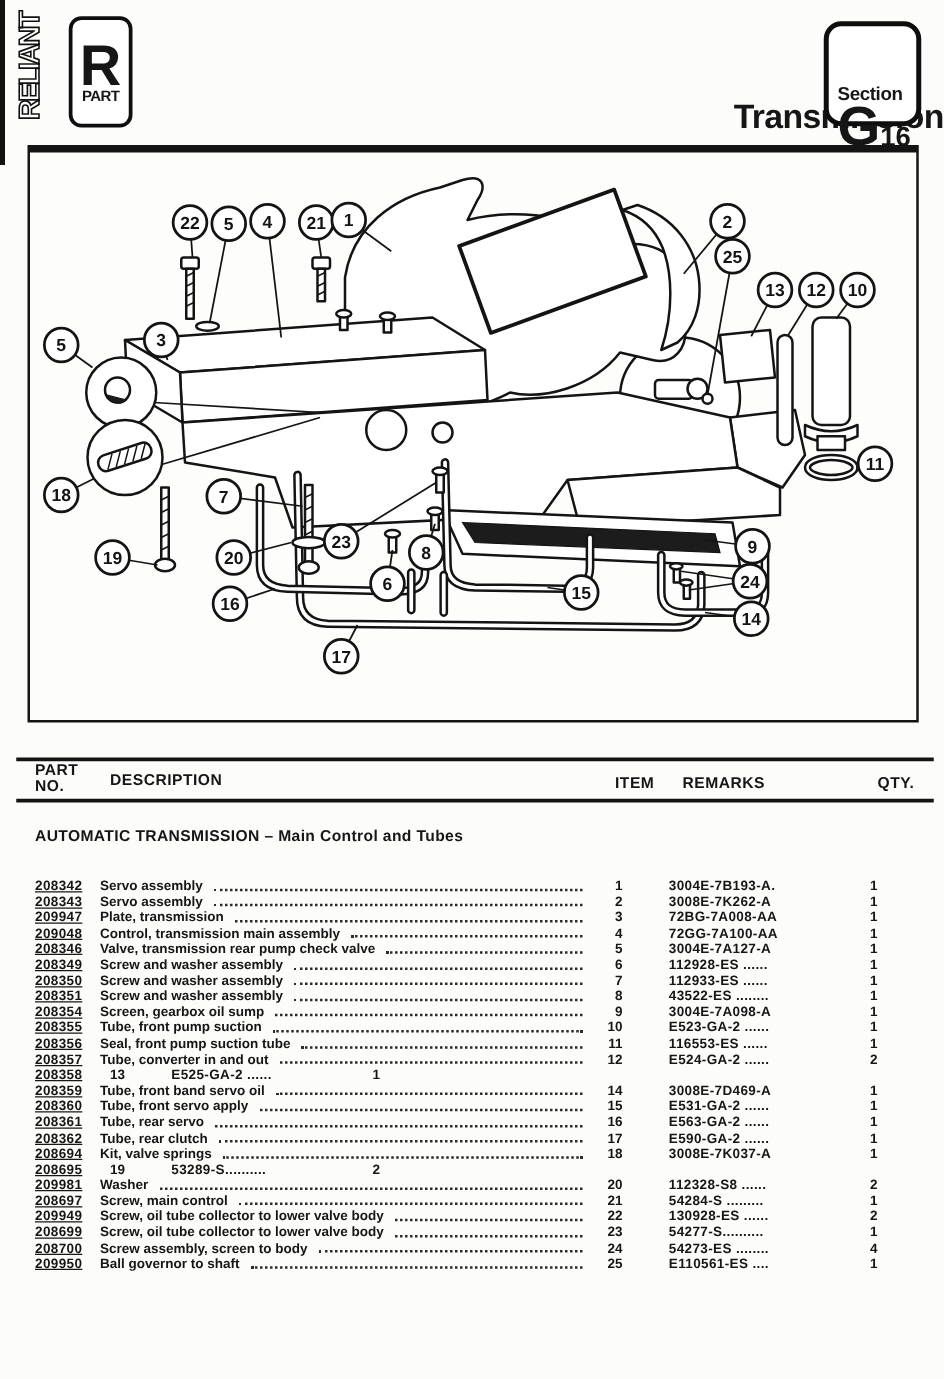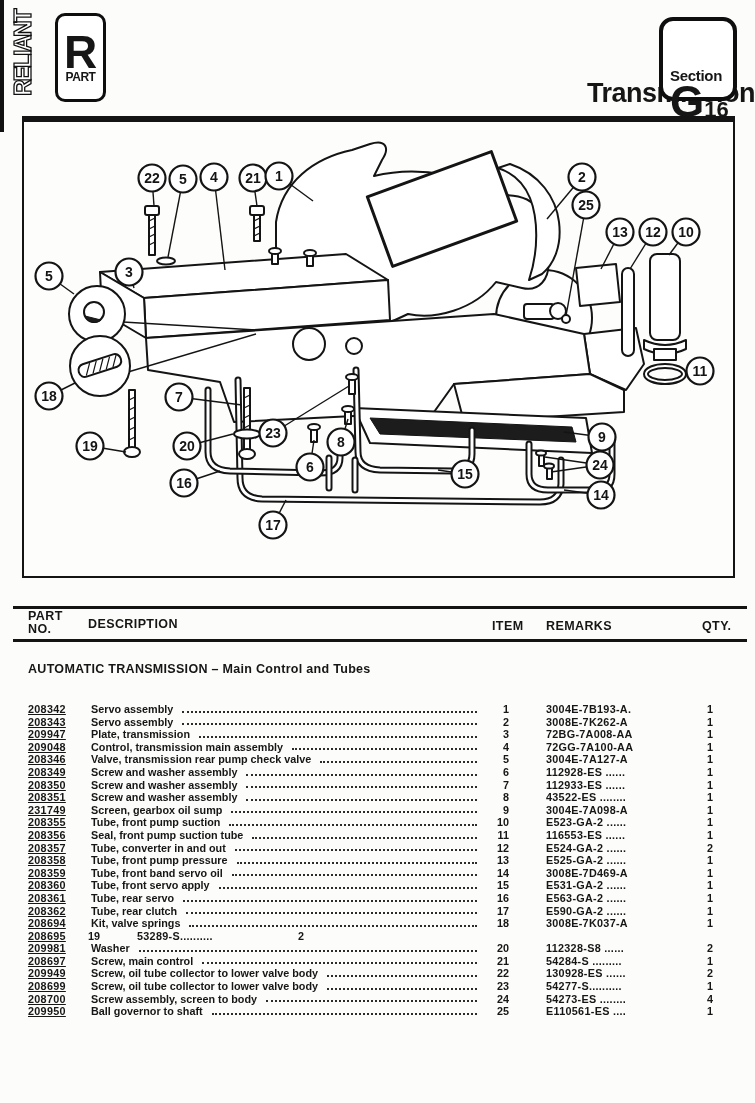--- a/index.html
+++ b/index.html
@@ -62,21 +62,21 @@
   .th-part1{left:28px; top:609px;}
   .th-part2{left:28px; top:622px;}
   .th-desc{left:88px; top:617px;}
   .th-item{left:492px; top:619px;}
   .th-remarks{left:546px; top:619px;}
   .th-qty{left:702px; top:619px;}
   .group-title{position:absolute; left:28px; top:662px; font-size:12.5px; font-weight:bold; letter-spacing:0.3px;}
   .rows{position:absolute; left:28px; top:703px; width:684px;}
   .row{display:flex; height:12.6px; line-height:12.6px; font-size:10.8px; font-weight:bold; white-space:nowrap;}
   .c-part{width:46px; flex:none; letter-spacing:0.3px;text-decoration:underline;}
-  .c-desc{width:392px; flex:none; margin-left:17px; display:flex; min-width:0;}
+  .c-desc{width:392px; flex:none; margin-left:6px; display:flex; min-width:0;}
   .d-text{flex:none;}
   .leader{flex:1; border-bottom:2px dotted #2b2b2b; margin:0 6px 3px 9px; min-width:0;}
   .c-item{width:26px; flex:none; text-align:right;}
   .c-remarks{width:128px; flex:none; margin-left:37px; letter-spacing:0.3px;}
   .c-qty{width:39px; flex:none; text-align:right;}
 </style>
 </head>
 <body>
 
 <div class="page">
@@ -424,21 +424,21 @@
       <span class="c-desc">
         <span class="d-text">Screw and washer assembly</span>
         <span class="leader"></span>
       </span>
       <span class="c-item">8</span>
       <span class="c-remarks">43522-ES ........</span>
       <span class="c-qty">1</span>
     </div>
 
     <div class="row">
-      <span class="c-part">231749</span>
+      <span class="c-part">208354</span>
       <span class="c-desc">
         <span class="d-text">Screen, gearbox oil sump</span>
         <span class="leader"></span>
       </span>
       <span class="c-item">9</span>
       <span class="c-remarks">3004E-7A098-A</span>
       <span class="c-qty">1</span>
     </div>
 
     <div class="row">
@@ -469,24 +469,20 @@
         <span class="d-text">Tube, converter in and out</span>
         <span class="leader"></span>
       </span>
       <span class="c-item">12</span>
       <span class="c-remarks">E524-GA-2 ......</span>
       <span class="c-qty">2</span>
     </div>
 
     <div class="row">
       <span class="c-part">208358</span>
-      <span class="c-desc">
-        <span class="d-text">Tube, front pump pressure</span>
-        <span class="leader"></span>
-      </span>
       <span class="c-item">13</span>
       <span class="c-remarks">E525-GA-2 ......</span>
       <span class="c-qty">1</span>
     </div>
 
     <div class="row">
       <span class="c-part">208359</span>
       <span class="c-desc">
         <span class="d-text">Tube, front band servo oil</span>
         <span class="leader"></span>

